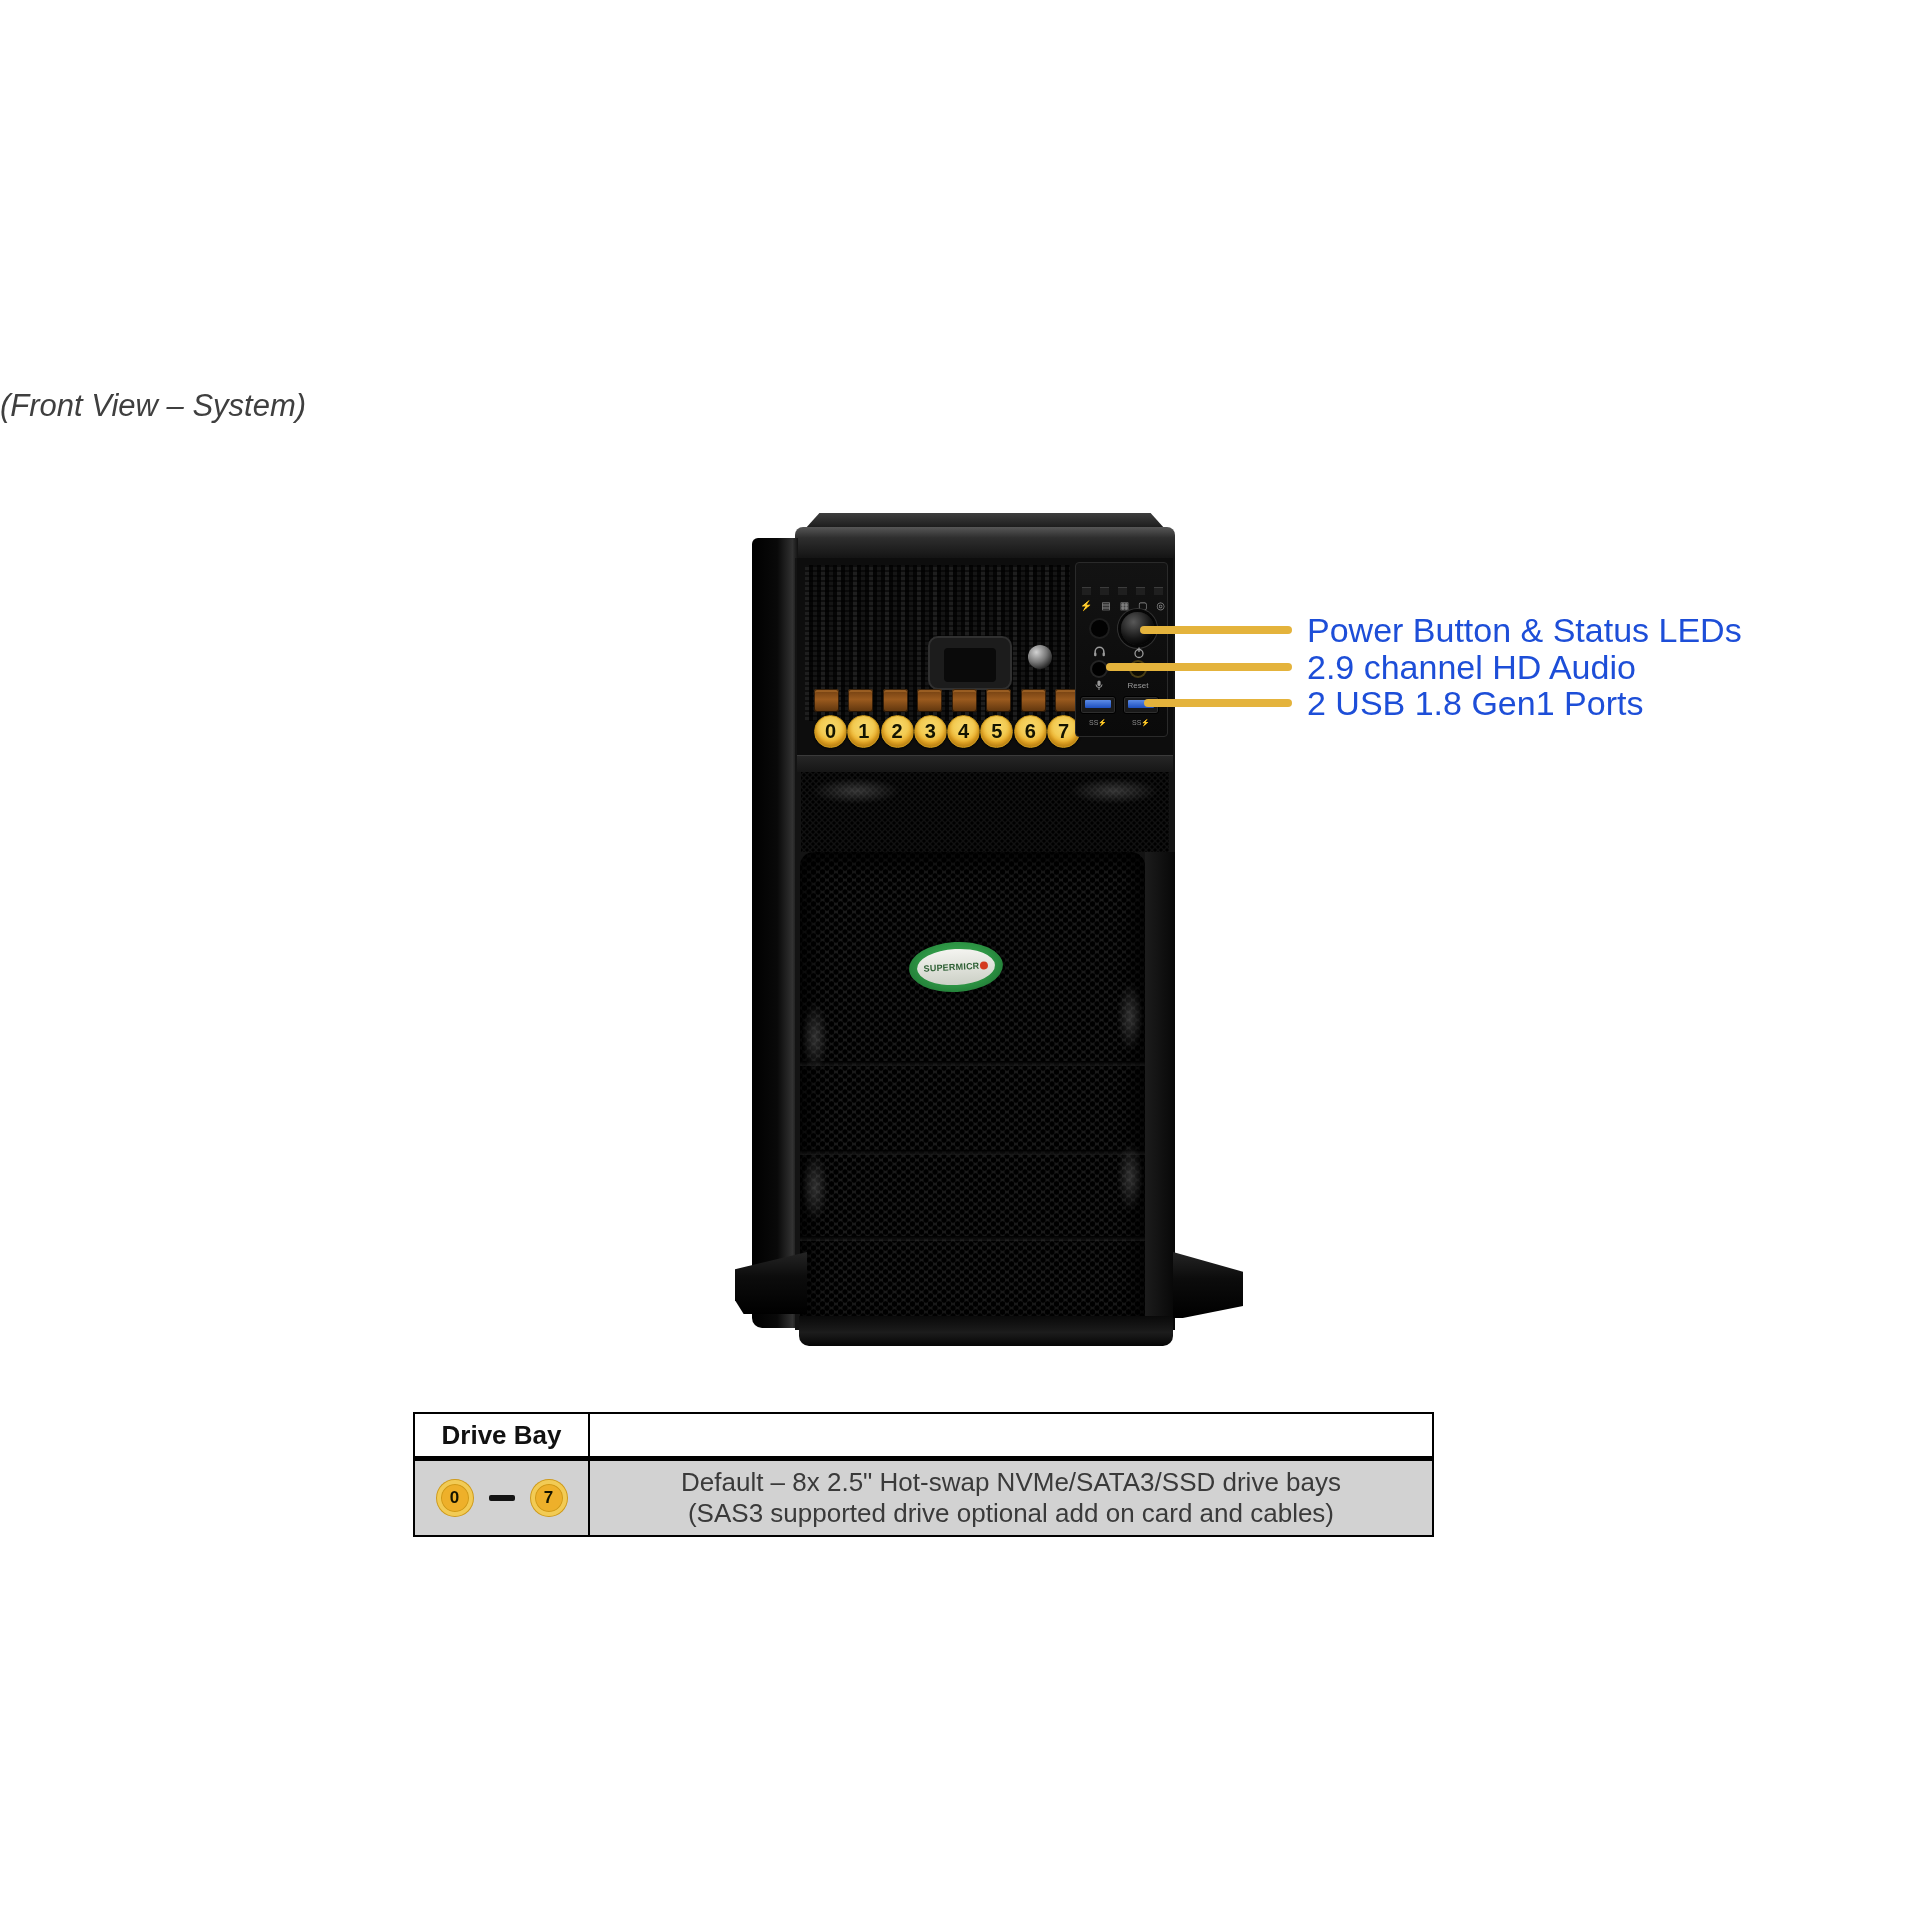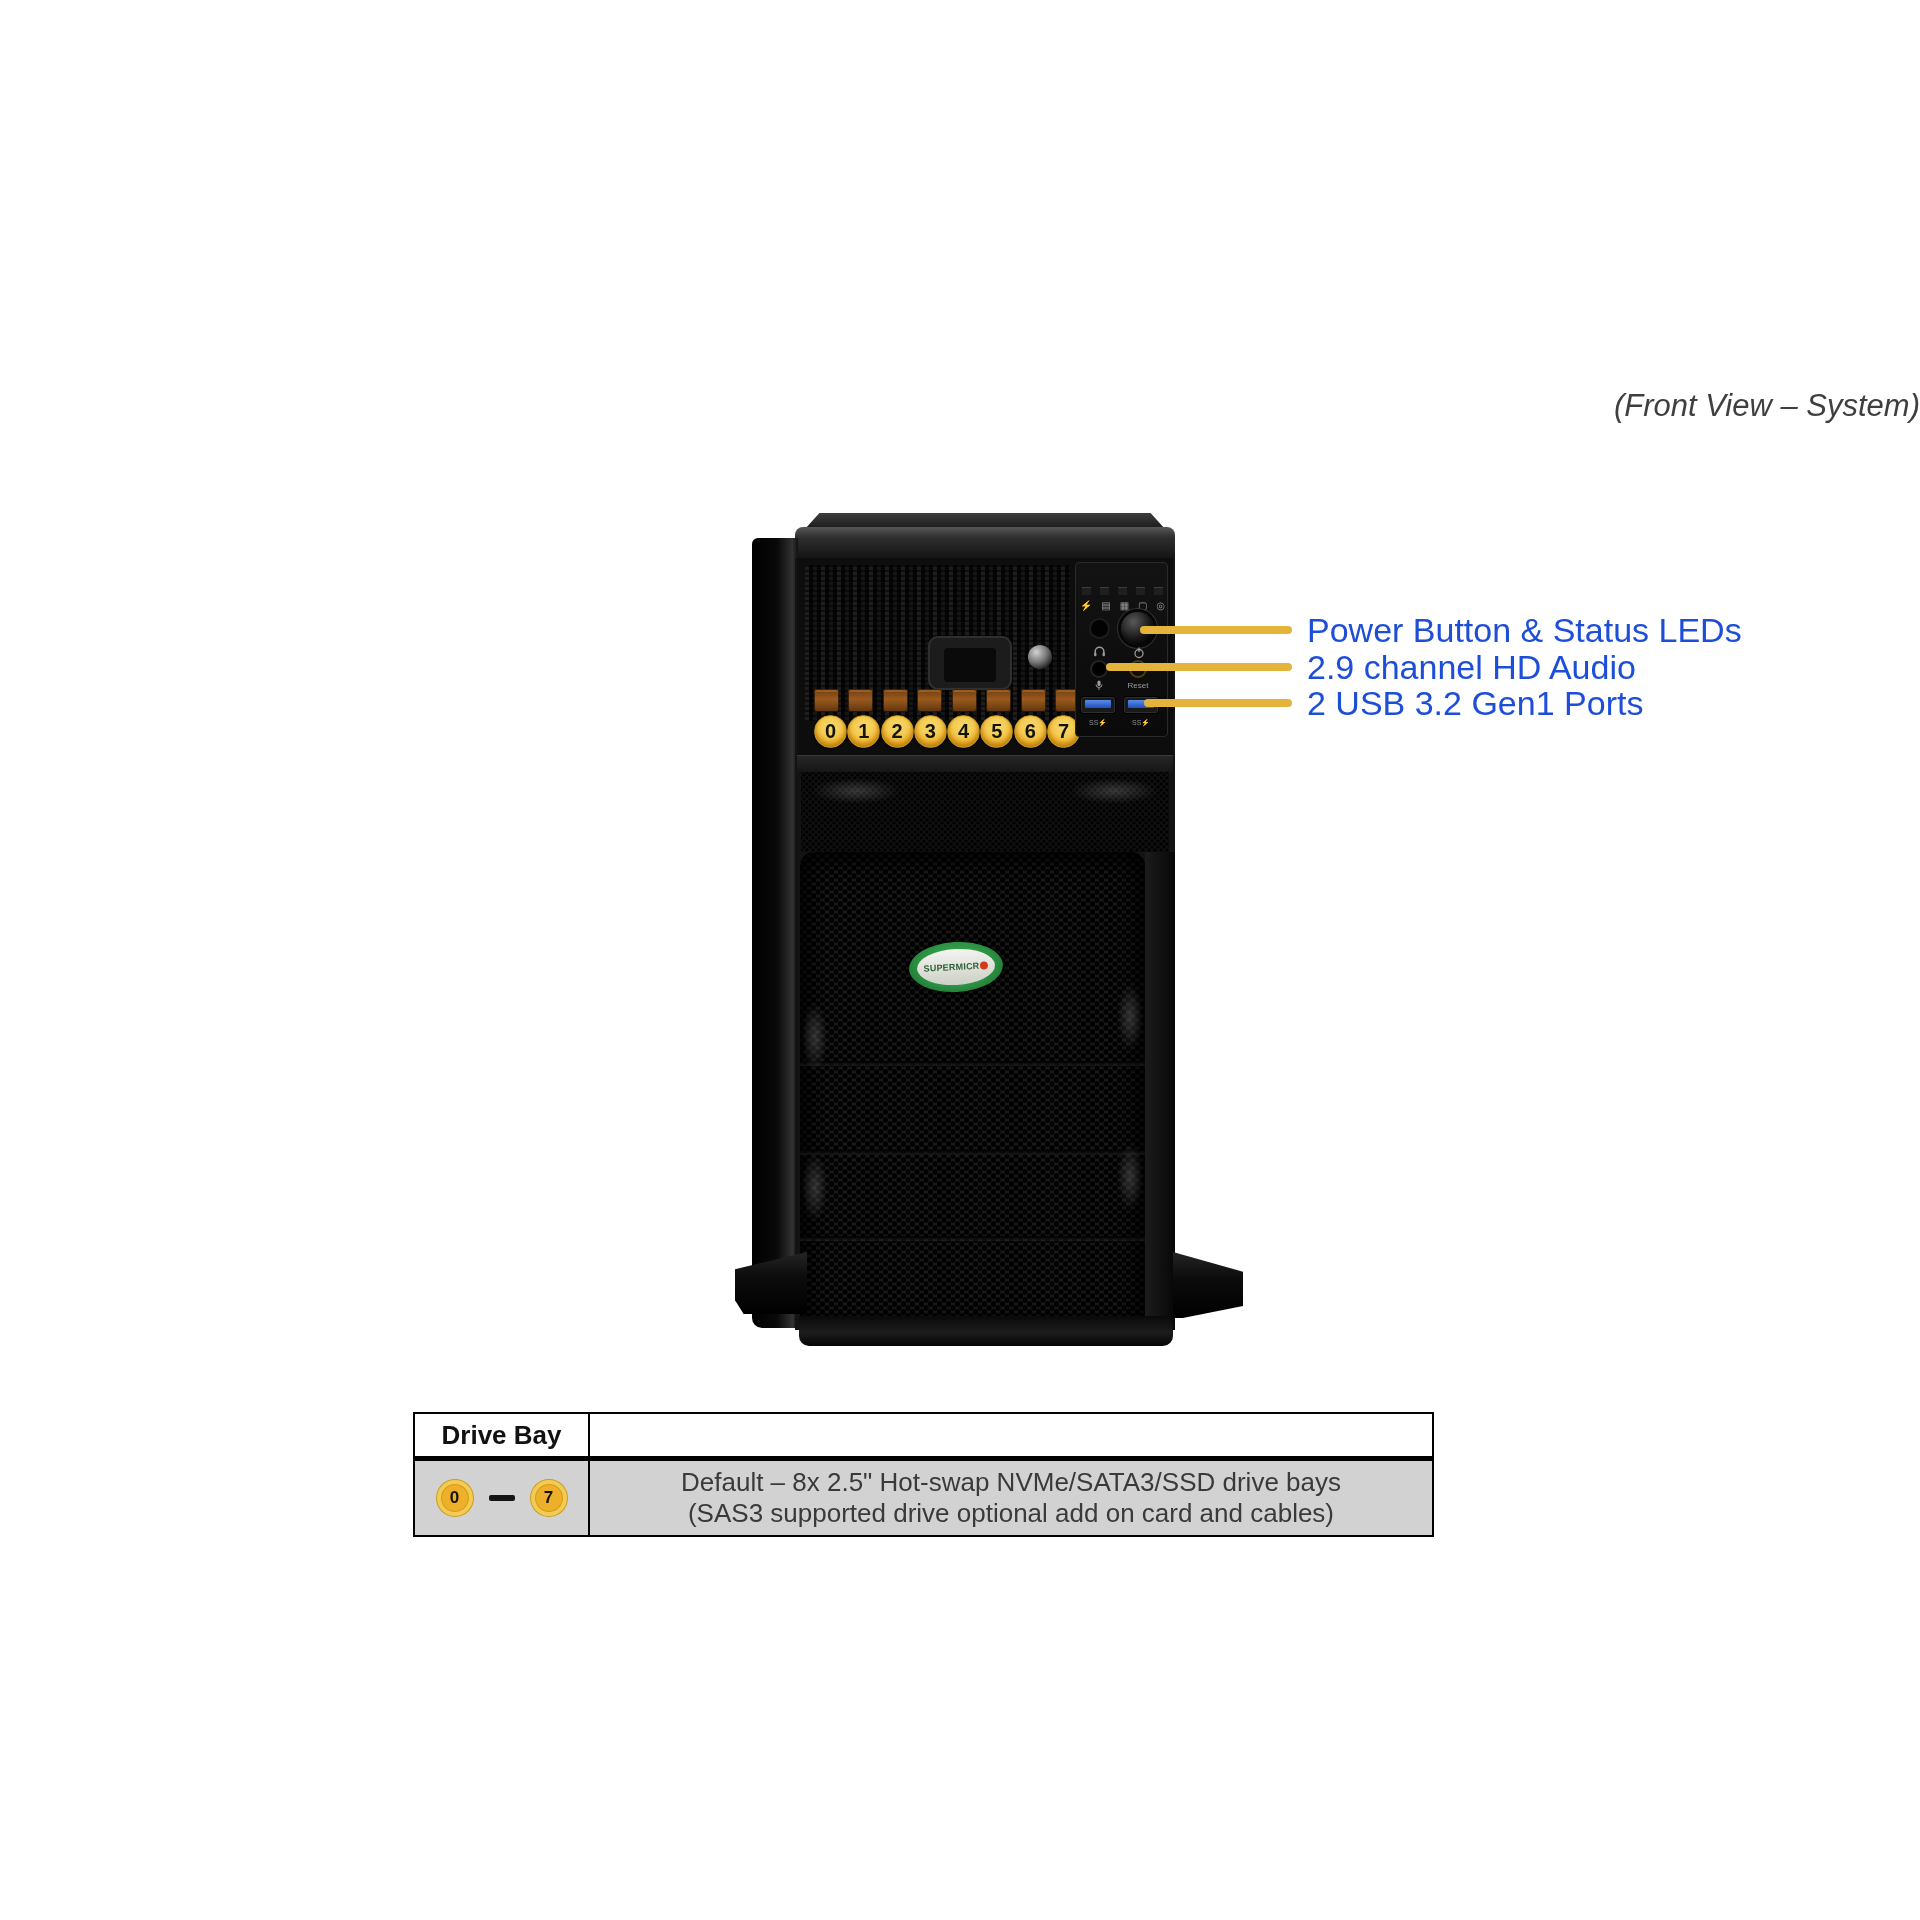--- a/index.html
+++ b/index.html
@@ -1,20 +1,20 @@
 <!DOCTYPE html>
 <html><head>
 <meta charset="utf-8">
 <style>
   * { margin:0; padding:0; box-sizing:border-box; }
   body { font-family:"Liberation Sans", sans-serif; background:#fff; }
   .page { position:relative; width:1920px; height:1920px; background:#fff; overflow:hidden; }
 
   
-  .caption { position:absolute; top:388px; left:0; width:1920px; text-align:right;
+  .caption { position:absolute; top:388px; left:0; width:1920px; text-align:left;
              font-size:31px; font-style:italic; color:#3f3f3f; }
 
   
   .server { position:absolute; left:735px; top:510px; width:510px; height:840px; }
   .server > div { position:absolute; }
 
   .top-slope { left:70px; top:3px; width:360px; height:16px;
     background:linear-gradient(180deg,#3e3e3e,#191919);
     clip-path:polygon(4% 0,96% 0,100% 100%,0 100%); }
   .top-band { left:60px; top:17px; width:380px; height:31px;
@@ -256,21 +256,21 @@
     <div class="bottom-lip"></div>
     <div class="foot-left"></div>
     <div class="foot-right"></div>
   </div>
 
   <div class="cl-line cl-1"></div>
   <div class="cl-line cl-2"></div>
   <div class="cl-line cl-3"></div>
   <div class="cl-label cll-1">Power Button &amp; Status LEDs</div>
   <div class="cl-label cll-2">2.9 channel HD Audio</div>
-  <div class="cl-label cll-3">2 USB 3.2 Gen1 Ports</div>
+  <div class="cl-label cll-3">2 USB 1.8 Gen1 Ports</div>
 
   <div class="spec-table">
     <div class="thead">
       <div class="th-bay">Drive Bay</div>
     </div>
     <div class="tsep"></div>
     <div class="tbody">
       <div class="td-bay">
         <div class="tbadge">0</div>
         <div class="tdash"></div>

